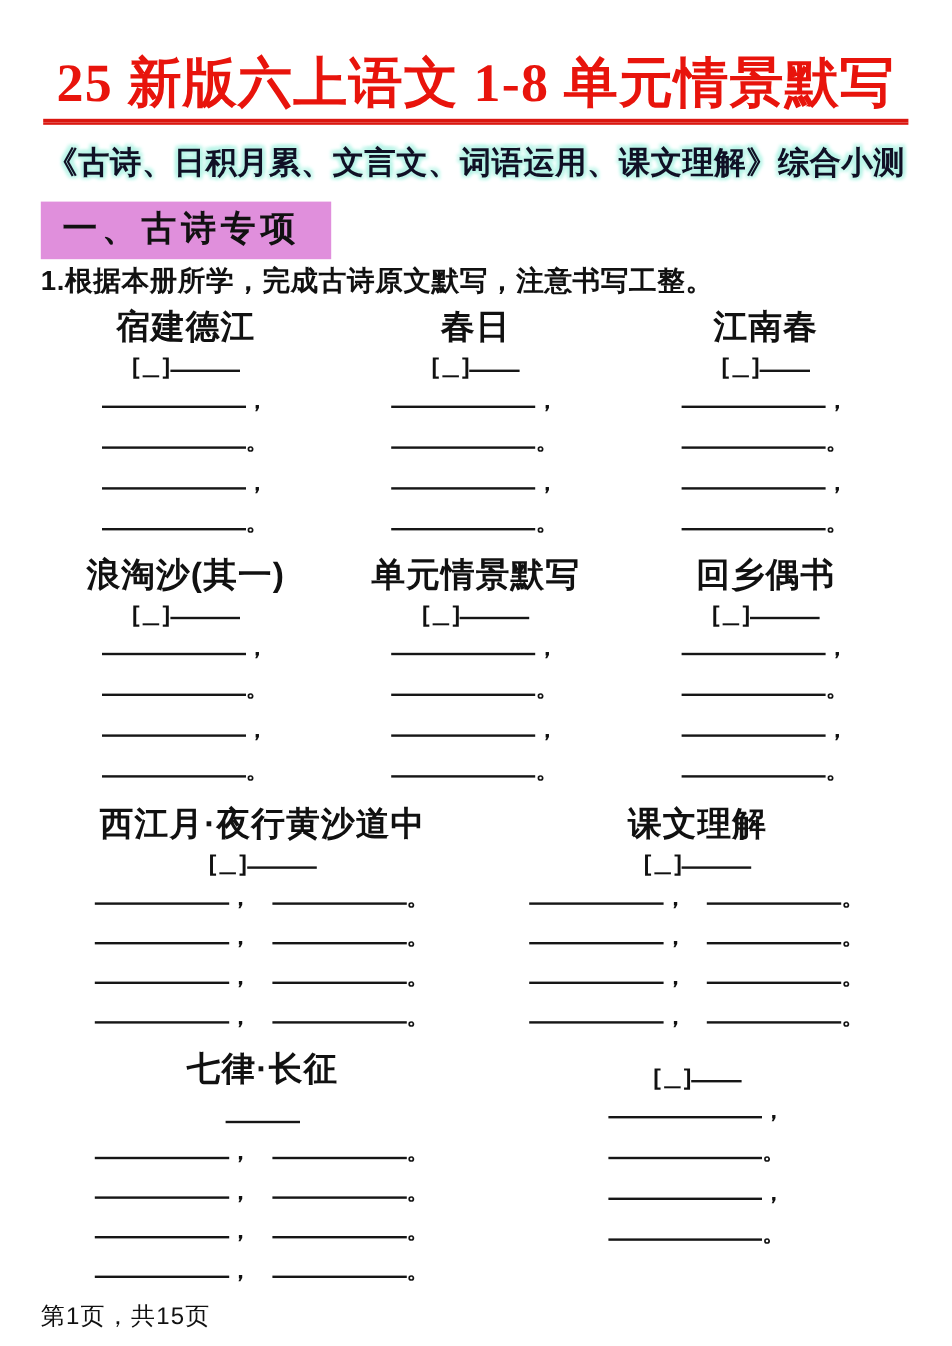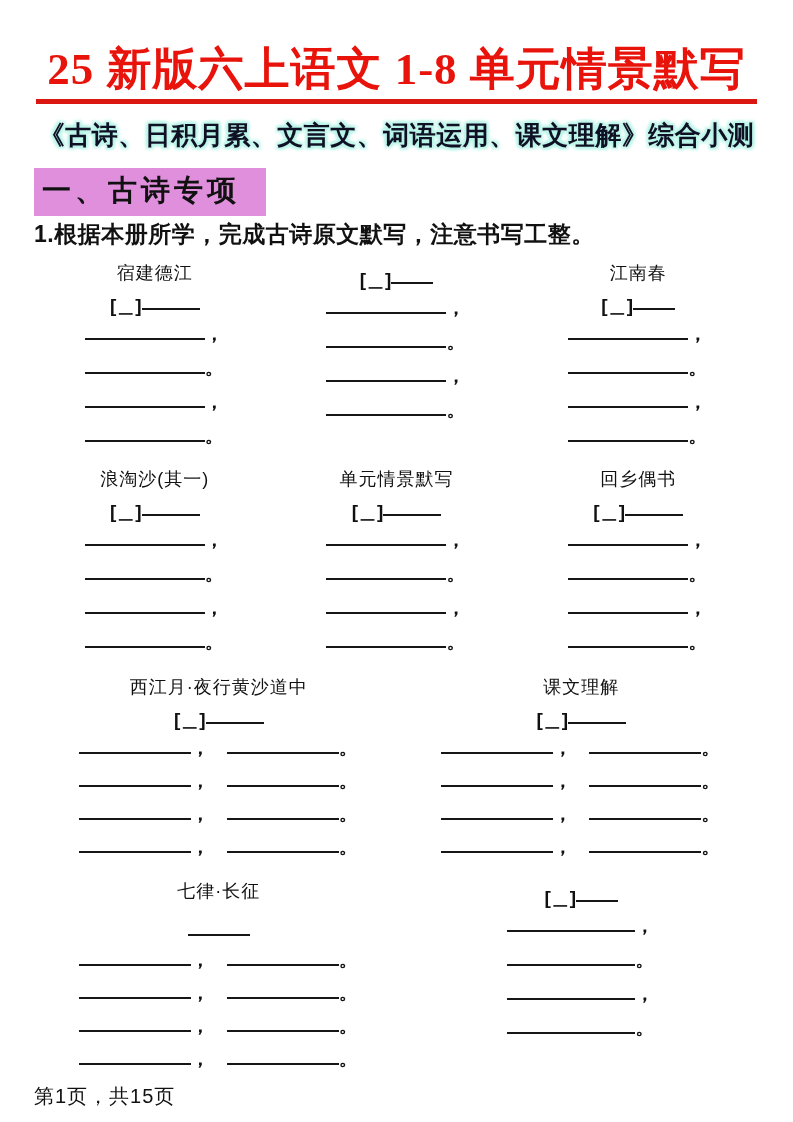--- a/index.html
+++ b/index.html
@@ -25,31 +25,31 @@
     font-family:"Liberation Serif", serif;
     font-size:26px; font-weight:700; color:#101025; letter-spacing:0.5px;
     text-shadow: 0 0 4px #aef2e3, 2px 2px 3px #bdf5e9, -2px -2px 3px #bdf5e9,
                  2px -2px 3px #bdf5e9, -2px 2px 3px #bdf5e9;
   }
   .section-header-wrap { margin-top:15px; }
   .section-header {
     display:inline-block; background:#e08fdc; color:#111;
     font-family:"Liberation Serif", serif;
     font-size:29px; font-weight:700; letter-spacing:4px;
-    padding:3px 26px 5px 8px;
+    padding:3px 26px 5px 18px;
   }
   .instruction {
     margin-top:3px; font-size:23px; font-weight:600; letter-spacing:0.5px;
   }
   
   .grid-3 { display:grid; grid-template-columns:1fr 1fr 1fr; margin-top:10px; }
   .grid-2 { display:grid; grid-template-columns:1.04fr 1fr; margin-top:12px; }
   .poem { text-align:center; }
   .poem-title {
-    font-size:18px; font-weight:400; letter-spacing:1px; line-height:26px;
+    font-size:28px; font-weight:700; letter-spacing:1px; line-height:26px;
     white-space:nowrap;
   }
   .author-line { height:34px; padding-top:4px; }
   .bracket { font-size:19px; font-weight:600; letter-spacing:0; position:relative; top:2px; }
   .blank {
     display:inline-block; border-bottom:2px solid #161616; height:20px;
     vertical-align:baseline;
   }
   .w-author { width:58px; }
   .w-author-sm { width:42px; }
@@ -89,20 +89,21 @@
     <div class="poem">
       <div class="poem-title">宿建德江</div>
       <div class="author-line"><span class="bracket">[＿]</span><span class="blank w-author"></span></div>
       <div class="blank-row"><span class="blank w-line"></span><span class="punct">，</span></div>
       <div class="blank-row"><span class="blank w-line"></span><span class="punct">。</span></div>
       <div class="blank-row"><span class="blank w-line"></span><span class="punct">，</span></div>
       <div class="blank-row"><span class="blank w-line"></span><span class="punct">。</span></div>
     </div>
 
     <div class="poem">
+      <div class="poem-title">春日</div>
       <div class="author-line"><span class="bracket">[＿]</span><span class="blank w-author-sm"></span></div>
       <div class="blank-row"><span class="blank w-line"></span><span class="punct">，</span></div>
       <div class="blank-row"><span class="blank w-line"></span><span class="punct">。</span></div>
       <div class="blank-row"><span class="blank w-line"></span><span class="punct">，</span></div>
       <div class="blank-row"><span class="blank w-line"></span><span class="punct">。</span></div>
     </div>
 
     <div class="poem">
       <div class="poem-title">江南春</div>
       <div class="author-line"><span class="bracket">[＿]</span><span class="blank w-author-sm"></span></div>

